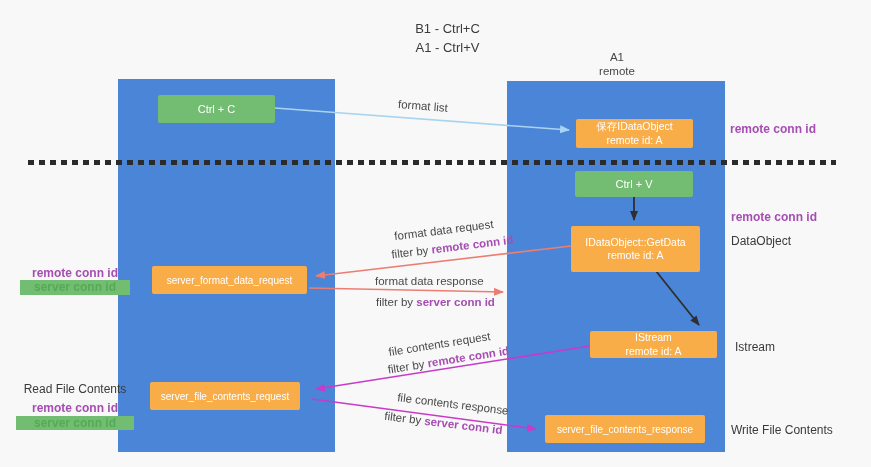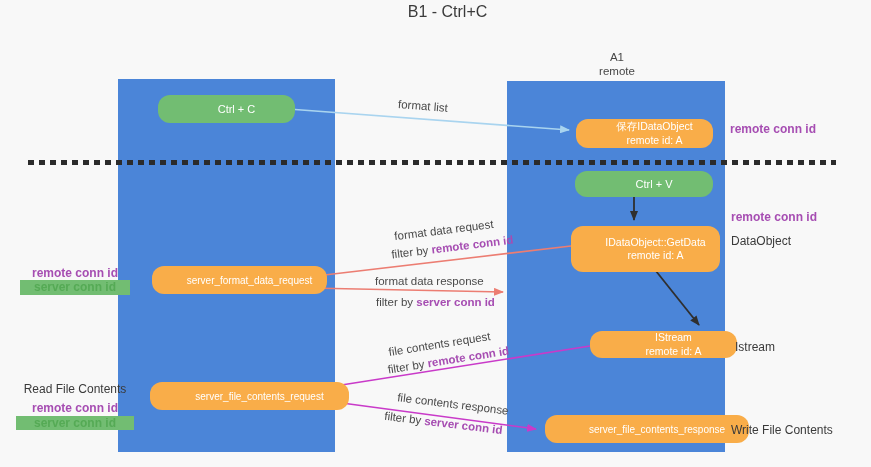--- a/index.html
+++ b/index.html
@@ -11,37 +11,37 @@
   html,body{margin:0;padding:0;}
   body{background:#fff;}
   #stage{
     position:relative; width:871px; height:467px; overflow:hidden;
     background:var(--background);
     font-family:"Liberation Sans","DejaVu Sans",sans-serif;
     color:var(--text_dark);
   }
   .abs{position:absolute;}
   .title{
-    left:24px; right:0; top:0; text-align:center;
-    font-size:16px; line-height:1.45; color:#3b3b3b;
+    left:24px; right:0; top:20px; text-align:center;
+    font-size:13px; line-height:1.45; color:#3b3b3b;
   }
   .lane-header{
     width:120px; text-align:center; font-size:11.5px; line-height:1.25; color:#474747;
   }
   .lane{
     background:var(--lane_blue);
   }
   .dashed{
     height:5px;
     background:repeating-linear-gradient(to right, #2b2b2b 0 6px, transparent 6px 11px);
   }
   .node{
     display:flex; flex-direction:column; align-items:center; justify-content:center;
-    color:#fff; text-align:center; border-radius:12px;
-    font-size:11px; line-height:1.3; white-space:nowrap;padding-left:20px;
+    color:#fff; text-align:center; border-radius:2px;
+    font-size:11px; line-height:1.3; white-space:nowrap;
   }
   .node.two{font-size:10.5px; line-height:1.25;}
   .node.small{font-size:10px;}
   .green{background:var(--box_green);}
   .orange{background:var(--box_orange);}
   svg.arrows{left:0; top:0; pointer-events:none;}
   .l-blue{stroke:var(--arrow_light_blue);}
   .l-red{stroke:var(--arrow_red);}
   .l-mag{stroke:var(--arrow_magenta);}
   .l-blk{stroke:var(--arrow_black);}
@@ -63,20 +63,21 @@
   .left-group .purple{color:var(--text_purple); font-weight:bold;}
   .left-group .green{color:var(--text_green); font-weight:bold;}
 </style>
 </head>
 <body>
 
 <div id="stage">
 
   <div class="abs title">
     <div>B1 - Ctrl+C</div>
+    <div>A1 - Ctrl+V</div>
   </div>
 
   <div class="abs lane-header" style="left:557px; top:50px;">
     <div>A1</div>
     <div>remote</div>
   </div>
 
   <div class="abs lane" style="left:118px; top:79px; width:217px; height:373px;"></div>
   <div class="abs lane" style="left:507px; top:81px; width:218px; height:371px;"></div>
 
@@ -127,25 +128,25 @@
   <div class="abs node orange small" style="left:152px; top:266px; width:155px; height:28px;">
     <div>server_format_data_request</div>
   </div>
 
 
   <div class="abs node orange two" style="left:590px; top:331px; width:127px; height:27px;">
     <div>IStream</div>
     <div>remote id: A</div>
   </div>
 
-  <div class="abs node orange small" style="left:150px; top:382px; width:179px; height:28px;text-align:center;">
+  <div class="abs node orange small" style="left:150px; top:382px; width:150px; height:28px;text-align:center;">
     <div>server_file_contents_request</div>
   </div>
 
-  <div class="abs node orange small" style="left:545px; top:415px; width:184px; height:28px;">
+  <div class="abs node orange small" style="left:545px; top:415px; width:160px; height:28px;">
     <div>server_file_contents_response</div>
   </div>
 
   <div class="abs arrow-label rot-dn5" style="left:398px; top:100px;">format list</div>
 
   <div class="abs arrow-label rot-up7" style="left:394px; top:224px;">format data request</div>
   <div class="abs arrow-label rot-up7" style="left:391px; top:241px;">
     <span>filter by </span><span class="conn-id">remote conn id</span>
   </div>
 

